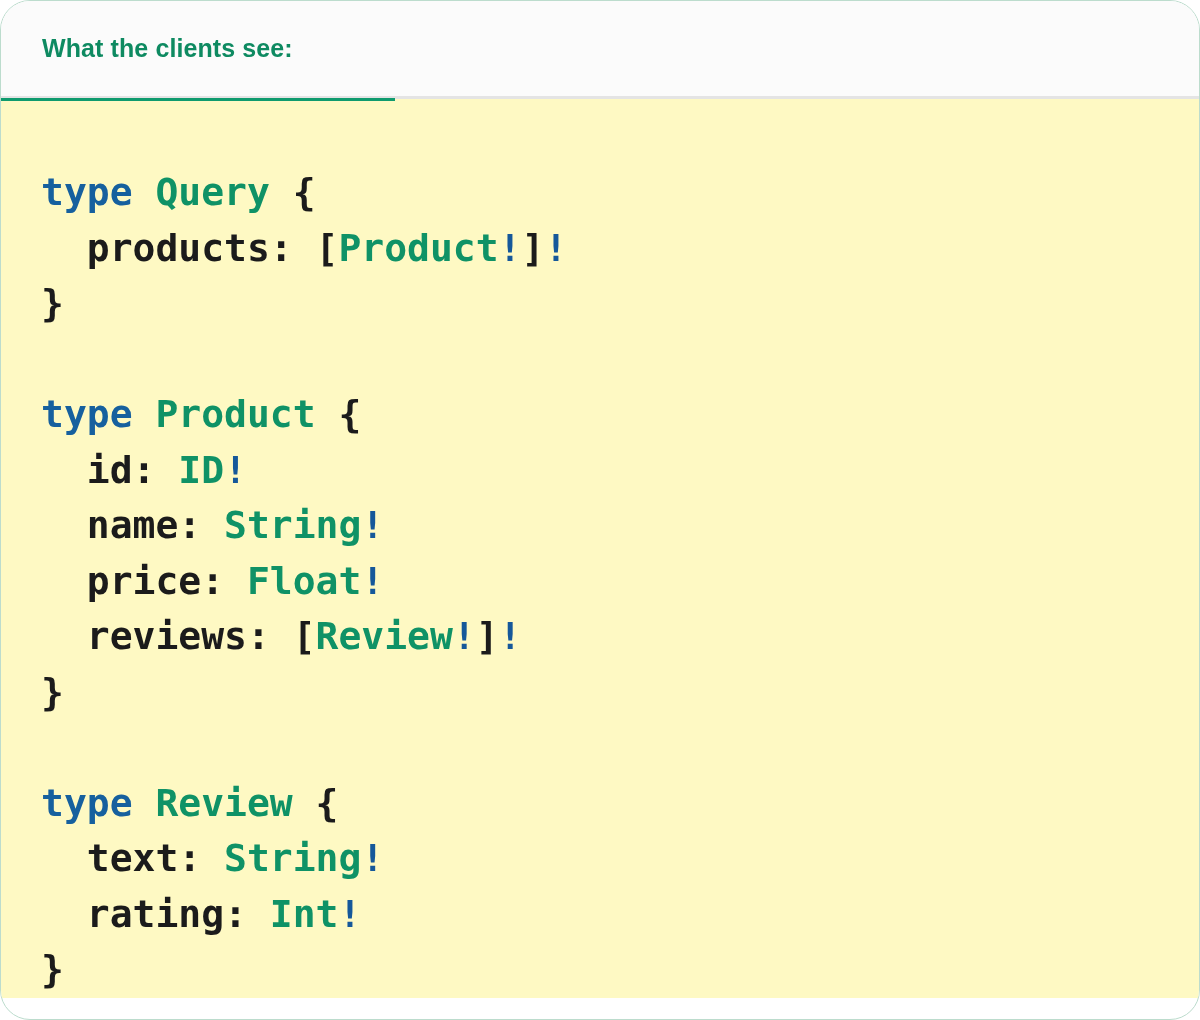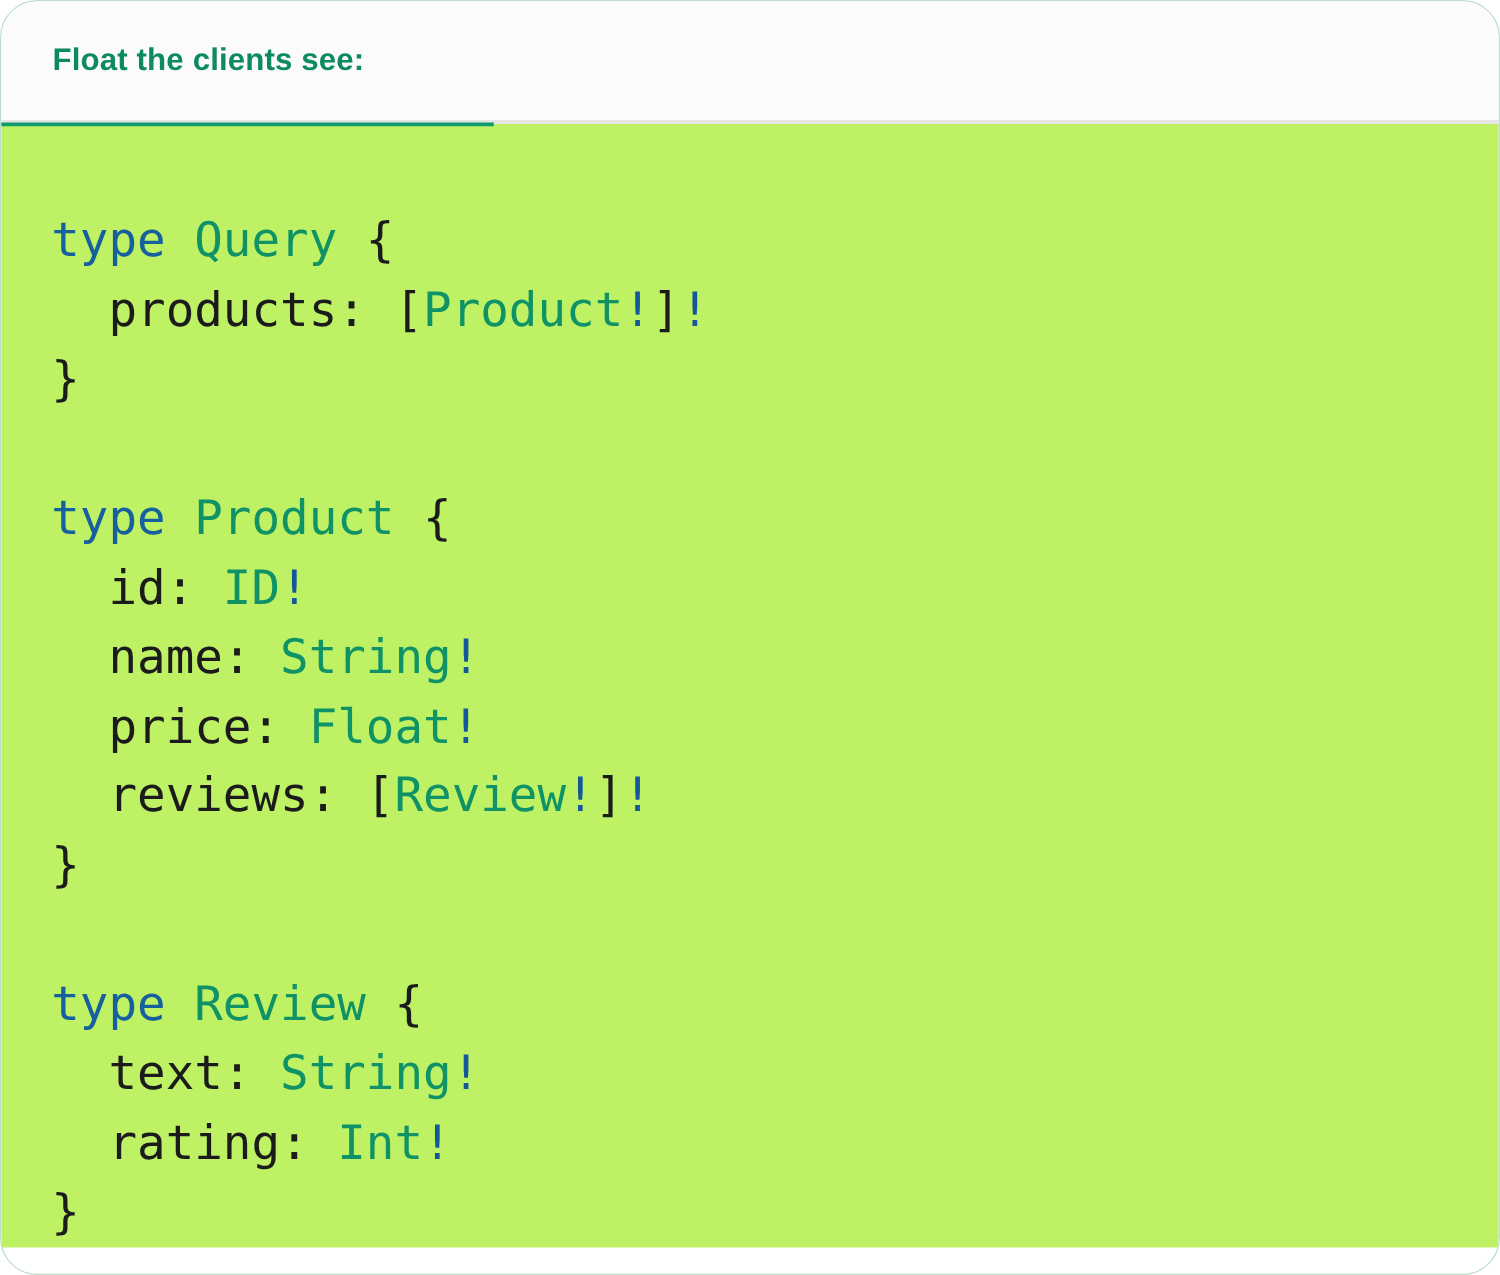--- a/index.html
+++ b/index.html
@@ -60,21 +60,22 @@
     font-weight: 600;
     letter-spacing: 0.1px;
     color: #0e8a61;
     white-space: nowrap;
   }
 
   
   .code-body {
     box-sizing: border-box;
     padding: 28px 40px 0 40px;
-    background: #bef264;
+    background: #fef9c3;
+    font-weight: bold;
   }
   .code {
     font-family: "DejaVu Sans Mono", monospace;
     font-size: 38px;
     line-height: 55.5px;
     white-space: pre;
     color: #1b1b1b;
     letter-spacing: 0;
   }
   .code-line {
@@ -92,21 +93,21 @@
   .tok-plain { color: #1b1b1b; }
   .tok-punct { color: #1b1b1b; }
 </style>
 </head>
 <body>
 
 <div class="card">
 
   <div class="card-header">
     <div class="tab active">
-      <span class="tab-label">Float the clients see:</span>
+      <span class="tab-label">What the clients see:</span>
     </div>
   </div>
 
   <div class="code-body">
     <pre class="code"><code id="code-root"><div class="code-line"><span class="tok-kw">type</span><span class="tok-plain"> </span><span class="tok-type">Query</span><span class="tok-punct"> {</span></div><div class="code-line"><span class="tok-plain">  products: </span><span class="tok-punct">[</span><span class="tok-type">Product</span><span class="tok-bang">!</span><span class="tok-punct">]</span><span class="tok-bang">!</span></div><div class="code-line"><span class="tok-punct">}</span></div><div class="code-line blank">&nbsp;</div><div class="code-line"><span class="tok-kw">type</span><span class="tok-plain"> </span><span class="tok-type">Product</span><span class="tok-punct"> {</span></div><div class="code-line"><span class="tok-plain">  id: </span><span class="tok-type">ID</span><span class="tok-bang">!</span></div><div class="code-line"><span class="tok-plain">  name: </span><span class="tok-type">String</span><span class="tok-bang">!</span></div><div class="code-line"><span class="tok-plain">  price: </span><span class="tok-type">Float</span><span class="tok-bang">!</span></div><div class="code-line"><span class="tok-plain">  reviews: </span><span class="tok-punct">[</span><span class="tok-type">Review</span><span class="tok-bang">!</span><span class="tok-punct">]</span><span class="tok-bang">!</span></div><div class="code-line"><span class="tok-punct">}</span></div><div class="code-line blank">&nbsp;</div><div class="code-line"><span class="tok-kw">type</span><span class="tok-plain"> </span><span class="tok-type">Review</span><span class="tok-punct"> {</span></div><div class="code-line"><span class="tok-plain">  text: </span><span class="tok-type">String</span><span class="tok-bang">!</span></div><div class="code-line"><span class="tok-plain">  rating: </span><span class="tok-type">Int</span><span class="tok-bang">!</span></div><div class="code-line"><span class="tok-punct">}</span></div></code></pre>
   </div>
 
 </div>
 
 </body></html>

